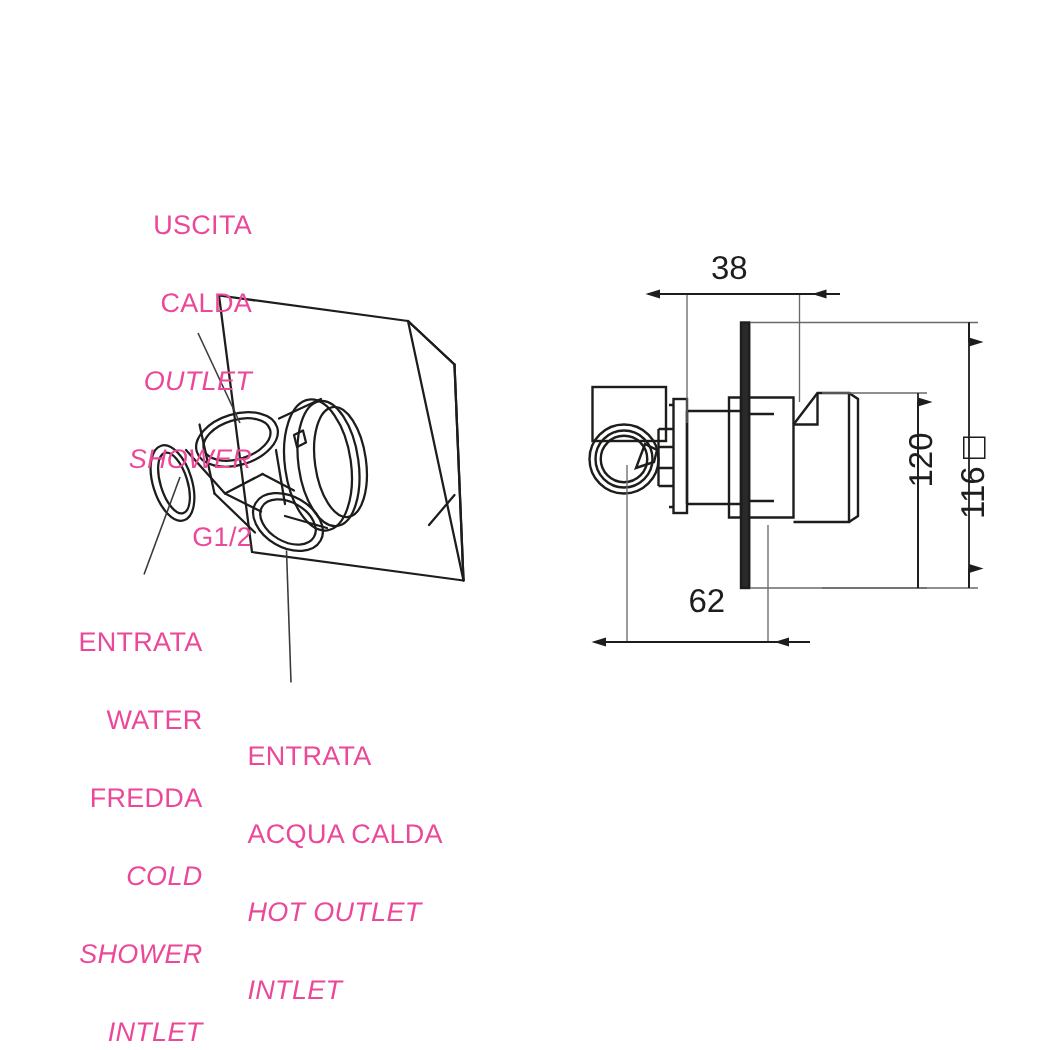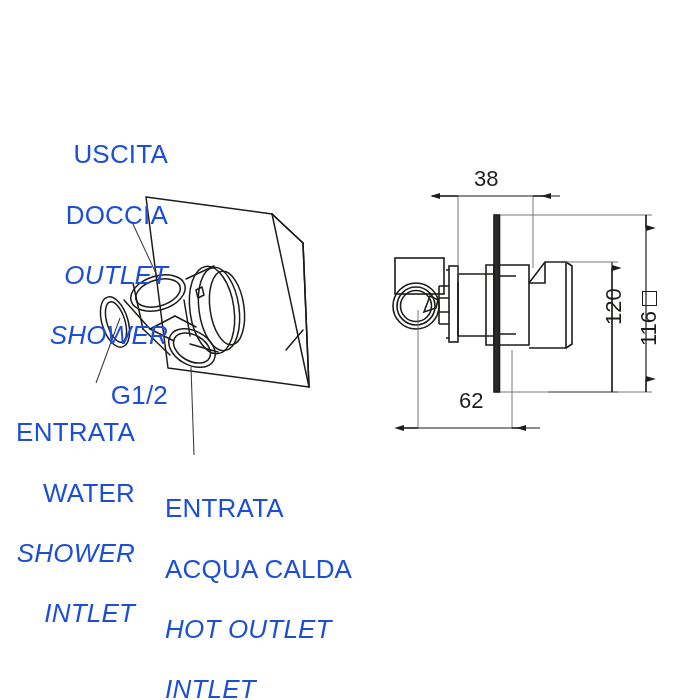--- a/index.html
+++ b/index.html
@@ -7,21 +7,21 @@
   body{
     width:700px;height:700px;overflow:hidden;position:relative;
     font-family:"Liberation Sans","DejaVu Sans",sans-serif;
     color:#1b1b1b;
   }
   #sheet{position:absolute;inset:0;width:700px;height:700px;background:#ffffff;}
   svg.layer{position:absolute;left:0;top:0;width:700px;height:700px;}
 
   
   .anno{position:absolute;line-height:1.04;letter-spacing:.2px;white-space:pre;}
-  .anno .ln{display:block;font-size:26px;color:#1d4ed8;}
+  .anno .ln{display:block;font-size:18px;color:#ec4899;}
   .anno .it{font-style:italic;}
 
   #label-shower-outlet{left:28px;top:108px;width:140px;text-align:right;}
   #label-cold-inlet{left:0px;top:386px;width:135px;text-align:right;}
   #label-hot-inlet{left:165px;top:462px;width:190px;text-align:left;}
 
   
   .dimtxt{position:absolute;font-size:22px;color:#1d1d1b;white-space:nowrap;}
   #dim-38-text{left:474px;top:166px;}
   #dim-62-text{left:459px;top:388px;}
@@ -169,29 +169,31 @@
       <line x1="646" y1="215" x2="646" y2="228" marker-end="url(#ar-d)"></line>
       <line x1="646" y1="392" x2="646" y2="379" marker-end="url(#ar-u)"></line>
 
       <line x1="612" y1="262" x2="612" y2="392"></line>
       <line x1="612" y1="392" x2="612" y2="268" marker-end="url(#ar-u)"></line>
     </g>
   </svg>
 
   <div class="anno" id="label-shower-outlet">
     <span class="ln">USCITA</span>
-    <span class="ln">DOCCIA</span>
+    <span class="ln">CALDA</span>
     <span class="ln it">OUTLET</span>
     <span class="ln it">SHOWER</span>
     <span class="ln">G1/2</span>
   </div>
 
   <div class="anno" id="label-cold-inlet">
     <span class="ln">ENTRATA</span>
     <span class="ln">WATER</span>
+    <span class="ln">FREDDA</span>
+    <span class="ln it">COLD</span>
     <span class="ln it">SHOWER</span>
     <span class="ln it">INTLET</span>
     
   </div>
 
   <div class="anno" id="label-hot-inlet">
     <span class="ln">ENTRATA</span>
     <span class="ln">ACQUA CALDA</span>
     <span class="ln it">HOT OUTLET</span>
     <span class="ln it">INTLET</span>

